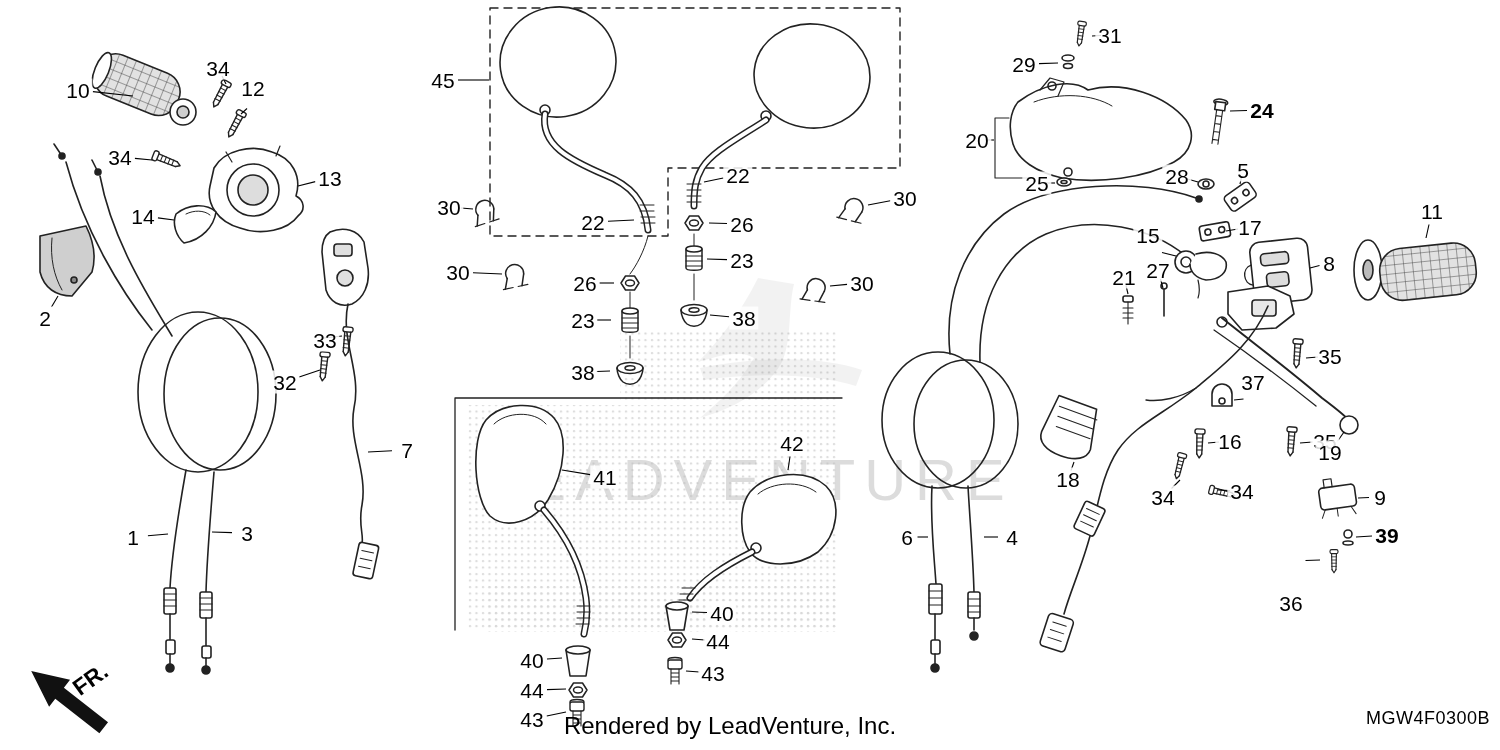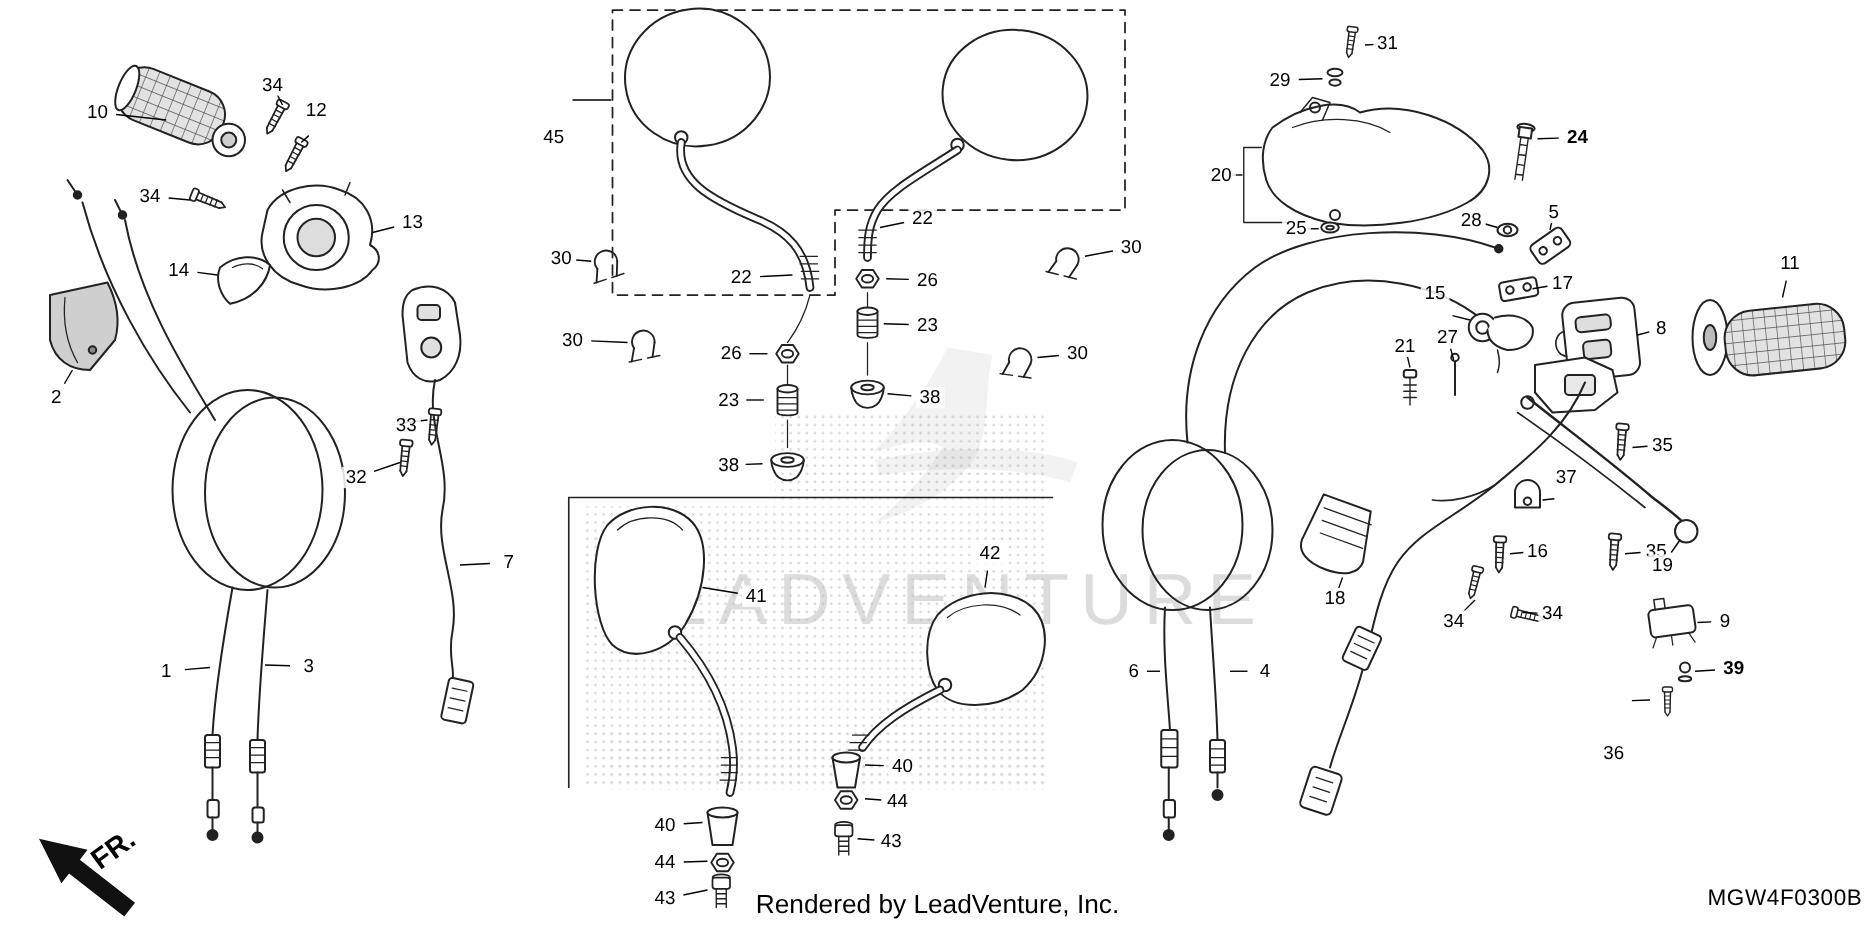--- a/index.html
+++ b/index.html
@@ -3,27 +3,27 @@
 <meta charset="utf-8">
 <style>
   * { margin:0; padding:0; box-sizing:border-box; }
   html,body { width:1500px; height:750px; background:#fff;
               font-family:"Liberation Sans", sans-serif; }
   .stage { position:relative; width:1500px; height:750px; background:#fff; overflow:hidden; }
   .layer { position:absolute; left:0; top:0; width:1500px; height:750px; }
   svg.layer { display:block; }
   .watermark { position:absolute; left:486px; top:446px; font-size:58px; letter-spacing:9px;
                color:rgba(178,178,178,.45); font-weight:500; white-space:nowrap; }
-  .callout { position:absolute; transform:translate(-50%,-50%); font-size:15px; color:#000;
+  .callout { position:absolute; transform:translate(-50%,-50%); font-size:21px; color:#000;
              line-height:1; background:rgba(255,255,255,.85); padding:1px 3px; cursor:pointer;
              user-select:none; }
   .fr-label { position:absolute; left:72px; top:666px; font-size:23px; font-weight:bold;
               transform:rotate(-36deg); color:#000; }
-  .footer-credit { position:absolute; left:750px; top:712px; transform:translateX(-50%);
-                   font-size:21px; color:#000; }
+  .footer-credit { position:absolute; left:730px; top:712px; transform:translateX(-50%);
+                   font-size:24px; color:#000; }
   .diagram-code { position:absolute; right:10px; top:708px; font-size:18px; color:#000;
                   letter-spacing:.5px; }
   #leader-svg line { stroke:#000; stroke-width:1.1; }
 </style>
 </head>
 <body>
 
 <div class="stage">
 
   <div class="watermark">LEADVENTURE</div>
@@ -426,21 +426,21 @@
       <div class="callout" style="left: 253px; top: 88px;">12</div>
       <div class="callout" style="left: 120px; top: 157px;">34</div>
       <div class="callout" style="left: 330px; top: 178px;">13</div>
       <div class="callout" style="left: 143px; top: 216px;">14</div>
       <div class="callout" style="left: 45px; top: 318px;">2</div>
       <div class="callout" style="left: 325px; top: 340px;">33</div>
       <div class="callout" style="left: 285px; top: 382px;">32</div>
       <div class="callout" style="left: 407px; top: 450px;">7</div>
       <div class="callout" style="left: 133px; top: 537px;">1</div>
       <div class="callout" style="left: 247px; top: 533px;">3</div>
-      <div class="callout" style="left: 443px; top: 80px; margin-top: 30px;">45</div>
+      <div class="callout" style="left: 443px; top: 80px;">45</div>
       <div class="callout" style="left: 449px; top: 207px;">30</div>
       <div class="callout" style="left: 458px; top: 272px;">30</div>
       <div class="callout" style="left: 593px; top: 222px;">22</div>
       <div class="callout" style="left: 585px; top: 283px;">26</div>
       <div class="callout" style="left: 583px; top: 320px;">23</div>
       <div class="callout" style="left: 583px; top: 372px;">38</div>
       <div class="callout" style="left: 738px; top: 175px;">22</div>
       <div class="callout" style="left: 742px; top: 224px;">26</div>
       <div class="callout" style="left: 742px; top: 260px;">23</div>
       <div class="callout" style="left: 744px; top: 318px;">38</div>

